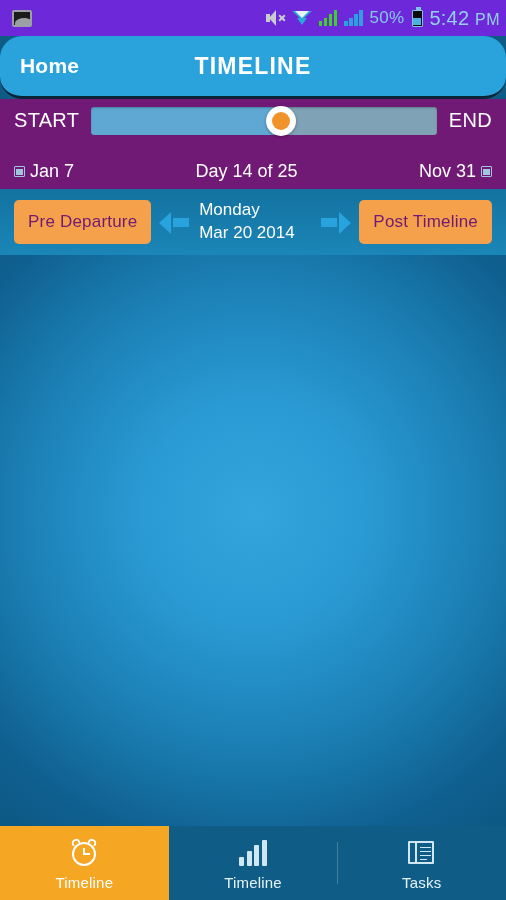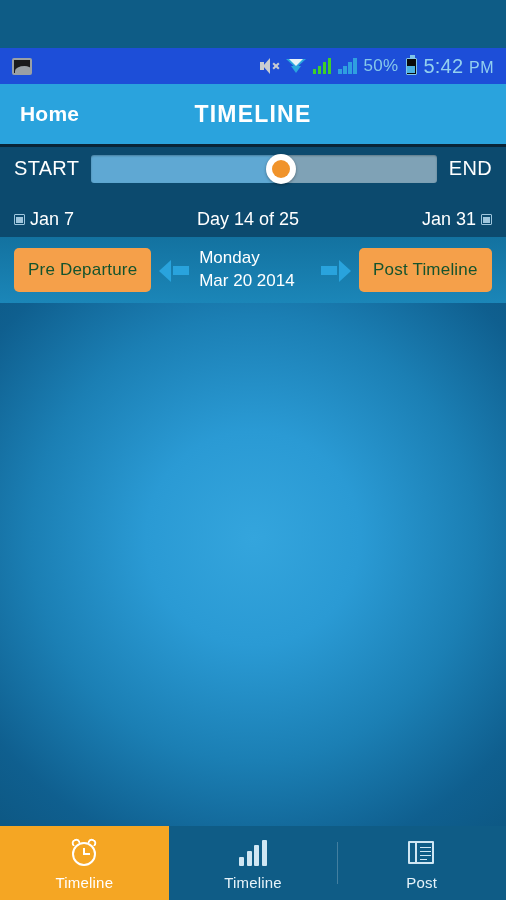--- a/index.html
+++ b/index.html
@@ -5,23 +5,23 @@
   html,body{margin:0;padding:0;}
   body{
     width:506px;height:900px;overflow:hidden;
     font-family:"Liberation Sans","DejaVu Sans",sans-serif;
     background:#0e5c86;
   }
   #app{position:relative;width:506px;height:900px;display:flex;flex-direction:column;}
 
   
   .statusbar{
-    height:36px;background:#1d4ed8;flex:0 0 36px;
+    height:36px;background:#6d28d9;flex:0 0 36px;
     display:flex;align-items:center;justify-content:space-between;
-    padding:0 12px 0 12px;box-sizing:border-box;color:#cfe8f7;margin-top:48px;
+    padding:0 6px 0 12px;box-sizing:border-box;color:#cfe8f7;
   }
   .sb-left{display:flex;align-items:center;gap:6px;}
   .sb-right{display:flex;align-items:center;gap:7px;}
   .gallery-ico{
     width:20px;height:17px;border:2px solid #9aa0a4;border-radius:2px;
     position:relative;overflow:hidden;background:#1b1b1b;box-sizing:border-box;
   }
   .gallery-ico:after{
     content:"";position:absolute;left:1px;bottom:-1px;width:16px;height:8px;
     background:#9aa0a4;border-radius:60% 40% 0 0;
@@ -73,34 +73,34 @@
   }
   .batt-ico:after{
     content:"";position:absolute;left:0.5px;bottom:0.5px;right:0.5px;height:50%;background:#4bb2e3;
   }
   .clock{font-size:20px;color:#93d0ef;letter-spacing:.2px;}
   .clock .ampm{font-size:16px;letter-spacing:.5px;}
 
   
   .header{
     flex:0 0 60px;background:#2aa3dd;position:relative;
-    display:flex;align-items:center;border-bottom:3px solid #0a2436;
+    display:flex;align-items:center;border-bottom:3px solid #0a2436;border-radius:22px;
   }
   .header .home{
     position:absolute;left:20px;color:#fff;font-size:21px;font-weight:bold;
     letter-spacing:.2px;
   }
   .header .title{
     width:100%;text-align:center;color:#fff;font-size:23px;font-weight:bold;
     letter-spacing:1.2px;
   }
 
   
   .slider-panel{
-    flex:0 0 90px;background:#0c4a6e;padding:0 14px;box-sizing:border-box;
+    flex:0 0 90px;background:#701a75;padding:0 14px;box-sizing:border-box;
     display:flex;flex-direction:column;justify-content:center;
   }
   .slider-row{display:flex;align-items:center;gap:12px;}
   .slider-row .edge-label{
     color:#fff;font-size:20px;letter-spacing:.3px;white-space:nowrap;
   }
   .track{
     flex:1;height:28px;border-radius:3px;position:relative;
     background:linear-gradient(to right,#5fa8d3 0%,#5fa8d3 55%,#7fa2b6 55%,#7fa2b6 100%);
     box-shadow:inset 0 1px 2px rgba(0,0,0,.25);
@@ -127,22 +127,22 @@
   }
   .day-count{font-size:18px;color:#fff;}
 
   
   .btn-row{
     flex:0 0 66px;display:flex;align-items:center;justify-content:space-between;
     padding:0 14px;box-sizing:border-box;
     background:linear-gradient(to bottom,#1372a0,#1b86b8);
   }
   .phase-btn{
-    background:#f5a04a;color:#14532d;font-size:17px;border:none;border-radius:5px;
-    padding:12px 14px;min-width:133px;box-sizing:border-box;text-align:left;
+    background:#f5a04a;color:#701a75;font-size:17px;border:none;border-radius:5px;
+    padding:12px 14px;min-width:133px;box-sizing:border-box;text-align:right;
     font-family:inherit;cursor:pointer;letter-spacing:.2px;
   }
   .mid-group{display:flex;align-items:center;gap:10px;}
   .arrow{width:30px;height:26px;position:relative;flex:0 0 30px;}
   .arrow span{
     position:absolute;top:9px;width:16px;height:9px;background:#29a3dd;
   }
   .arrow.left span{right:0;}
   .arrow.right span{left:0;}
   .arrow:after{
@@ -281,21 +281,21 @@
       </div>
       <span class="edge-label">END</span>
     </div>
     <div class="dates-row">
       <span class="date-left">
         <span class="cal-ico"></span>
         <span>Jan 7</span>
       </span>
       <span class="day-count">Day 14 of 25</span>
       <span class="date-right">
-        <span>Jan 31</span>
+        <span>Nov 31</span>
         <span class="cal-ico"></span>
       </span>
     </div>
   </div>
 
   <div class="btn-row">
     <button class="phase-btn" style="background: rgb(245, 160, 74);">Pre Departure</button>
     <div class="mid-group">
       <span class="arrow left">
           <span style="background: rgb(41, 163, 221);"></span>
@@ -345,18 +345,18 @@
         <span class="ico-docs">
           <i class="d1"></i>
           <i class="d2">
               <i class="ln"></i>
               <i class="ln"></i>
               <i class="ln"></i>
               <i class="ln"></i>
             </i>
         </span>
       </span>
-      <span class="nav-label">Post</span>
+      <span class="nav-label">Tasks</span>
     </div>
 
 
   </div>
 </div>
 
 </body></html>

